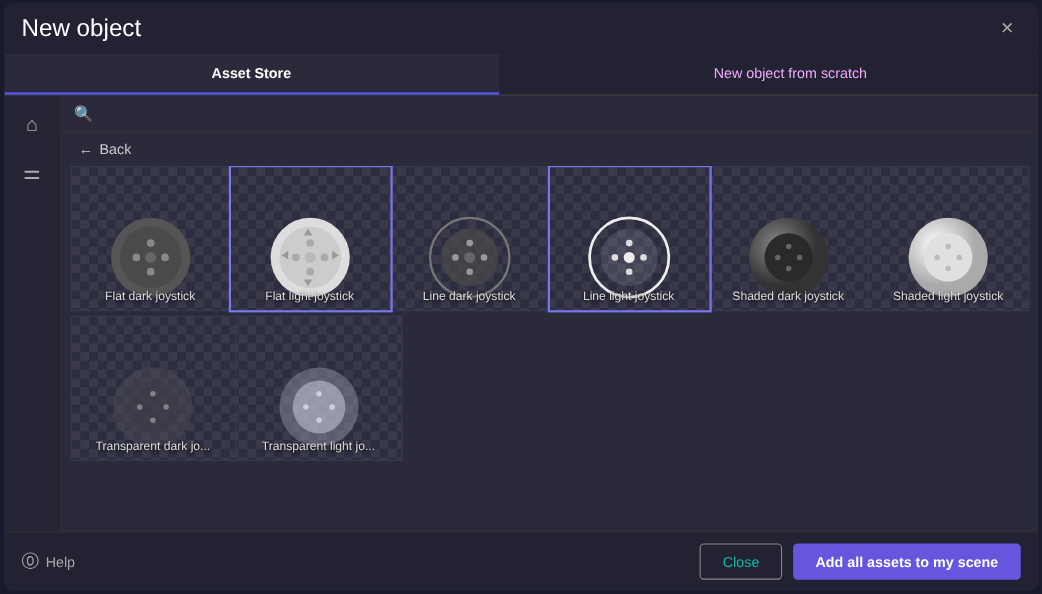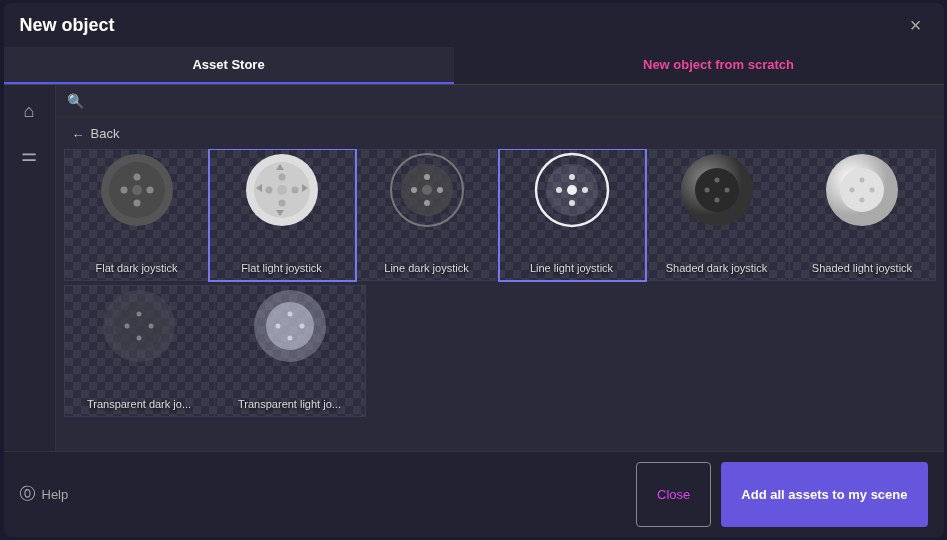--- a/index.html
+++ b/index.html
@@ -24,22 +24,22 @@
       position: relative;
     }
     .modal-header {
       display: flex;
       align-items: center;
       justify-content: space-between;
       padding: 10px 16px;
       background: #222233;
     }
     .modal-title {
-      font-size: 18px;
-      font-weight: bold;
+      font-size: 22px;
+      font-weight: normal;
       color: #fff;
     }
     .close-btn {
       background: none;
       border: none;
       color: #aaa;
       font-size: 20px;
       cursor: pointer;
       line-height: 1;
       padding: 2px 6px;
@@ -49,23 +49,22 @@
       background: #222233;
       border-bottom: 1px solid #444;
       gap: 40px;
     }
     .tab {
       flex: 1;
       padding: 10px;
       text-align: center;
       font-size: 13px;
       cursor: pointer;
-      color: #ec4899;
+      color: #f0abfc;
       border-bottom: 2px solid transparent;
-      font-weight: bold;
     }
     .tab.active {
       color: #fff;
       font-weight: bold;
       border-bottom: 2px solid #5a5af5;
       background: #2a2a3a;
     }
     .content-area {
       display: flex;
       flex: 1;
@@ -164,24 +163,24 @@
       background: none;
       border: none;
       color: #aaa;
       font-size: 13px;
     }
     .footer-right {
       display: flex;
       gap: 10px;
     }
     .btn-close {
-      padding: 24px 20px;
+      padding: 8px 20px;
       background: transparent;
       border: 1px solid #888;
-      color: #d946ef;
+      color: #14b8a6;
       border-radius: 4px;
       cursor: pointer;
       font-size: 13px;
     }
     .btn-add-all {
       padding: 8px 20px;
       background: #6655dd;
       border: none;
       color: #fff;
       border-radius: 4px;
@@ -216,20 +215,21 @@
       border: 1px solid #3a3a50;
       display: flex;
       width: fit-content;
     }
     .asset-item {
       width: 150px;
       height: 130px;
       display: flex;
       flex-direction: column;
       align-items: center;
+      justify-content: flex-end;
       cursor: pointer;
       position: relative;
       border-right: 1px solid #3a3a50;
       padding-bottom: 8px;
     }
     .asset-item:last-child { border-right: none; }
     .asset-item.selected { outline: 2px solid #7777ee; }
     .asset-item-label {
       font-size: 11px;
       color: #ddd;

